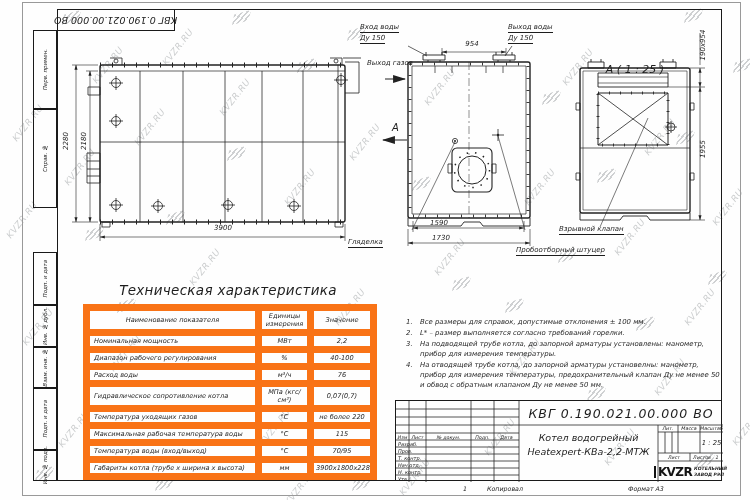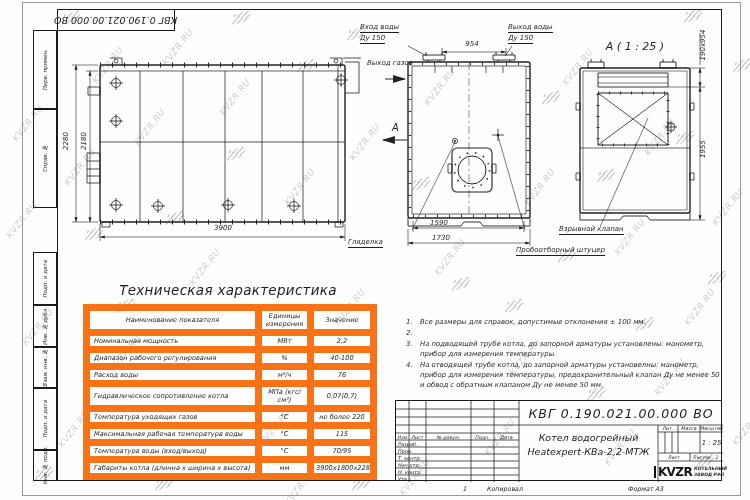--- a/index.html
+++ b/index.html
@@ -21,21 +21,21 @@
   .top-stamp span{transform:rotate(180deg);font:italic 9.5px "DejaVu Sans",sans-serif;white-space:nowrap;}
   .side-cell{position:absolute;left:33px;width:24px;border:1.1px solid #1a1a1a;
              display:flex;align-items:center;justify-content:center;}
   .side-cell span{writing-mode:vertical-rl;transform:rotate(180deg);
                   font:italic 5.5px "DejaVu Sans",sans-serif;white-space:nowrap;}
   
   .lbl{position:absolute;font:italic 7px "DejaVu Sans",sans-serif;white-space:nowrap;line-height:1.15;}
   .lbl.u{border-bottom:.9px solid #1d1d1d;padding-bottom:.5px;}
   .dim{position:absolute;font:italic 7px "DejaVu Sans",sans-serif;text-align:center;white-space:nowrap;}
   .vdim{transform:rotate(-90deg);}
-  .view-title{position:absolute;font:italic 11px "DejaVu Sans",sans-serif;text-align:center;}
+  .view-title{position:absolute;font:italic 11px "DejaVu Sans",sans-serif;text-align:center;margin-top:23px;}
   .view-letter{position:absolute;font:italic 10px "DejaVu Sans",sans-serif;}
   svg.vw{position:absolute;overflow:visible;}
   svg.vw path,svg.vw line,svg.vw rect,svg.vw circle,svg.vw polyline{vector-effect:non-scaling-stroke;}
   
   .spec{position:absolute;left:83px;top:282px;width:290px;}
   .spec-title{font:italic 13.5px "DejaVu Sans",sans-serif;text-align:center;margin-bottom:6px;letter-spacing:.3px;}
   table.spec-t{border-collapse:collapse;width:287px;table-layout:fixed;}
   table.spec-t th,table.spec-t td{border:7px solid #f97316;font:italic 6.6px "DejaVu Sans",sans-serif;
       font-weight:normal;padding:1px 2px;overflow:hidden;}
   table.spec-t th{height:20px;text-align:center;}
@@ -360,35 +360,36 @@
             <td>Максимальная рабочая температура воды</td>
             <td>°С</td>
             <td>115</td>
           </tr>
       <tr>
             <td>Температура воды (вход/выход)</td>
             <td>°С</td>
             <td>70/95</td>
           </tr>
       <tr>
-            <td>Габариты котла (длинна х ширина х высота)</td>
+            <td>Габариты котла (трубе х ширина х высота)</td>
             <td>мм</td>
             <td>3900х1800х2280</td>
           </tr>
     </tbody>
       </table>
   </div>
 
   <div class="notes">
     <div class="note">
         <span class="n">1.</span>
         <span>Все размеры для справок, допустимые отклонения ± 100 мм.</span>
       </div>
     <div class="note">
         <span class="n">2.</span>
+        <span>L* – размер выполняется согласно требований горелки.</span>
       </div>
     <div class="note">
         <span class="n">3.</span>
         <span>На подводящей трубе котла, до запорной арматуры установлены: манометр, прибор для измерения температуры.</span>
       </div>
     <div class="note">
         <span class="n">4.</span>
         <span>На отводящей трубе котла, до запорной арматуры установелны: манометр, прибор для измерения температуры, предохранительный клапан Ду не менее 50 и обвод с обратным клапаном Ду не менее 50 мм.</span>
       </div>
   </div>

